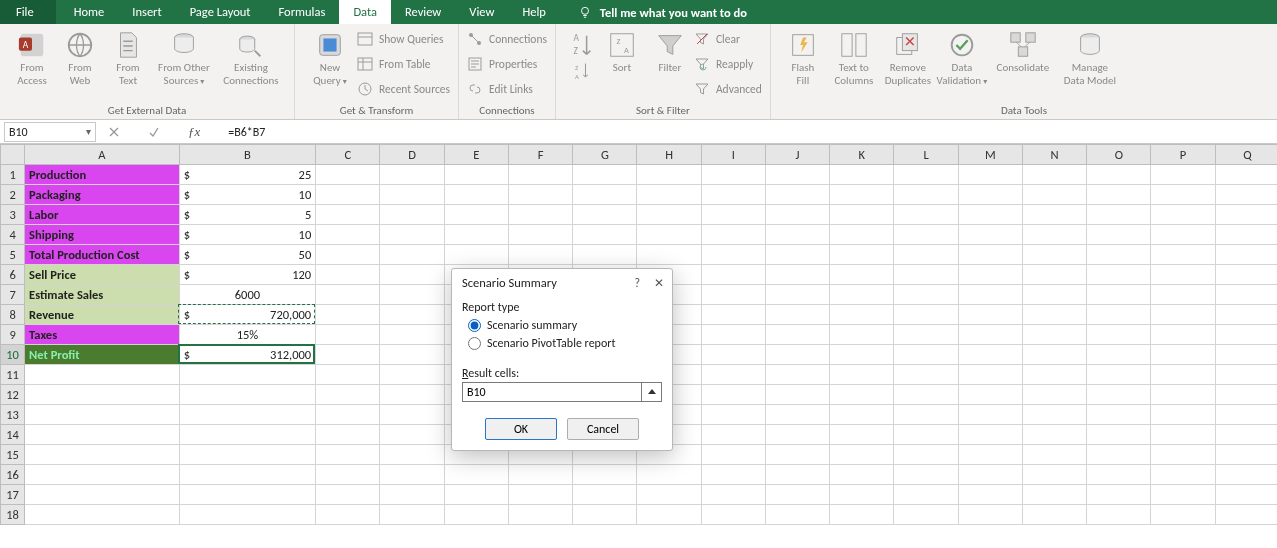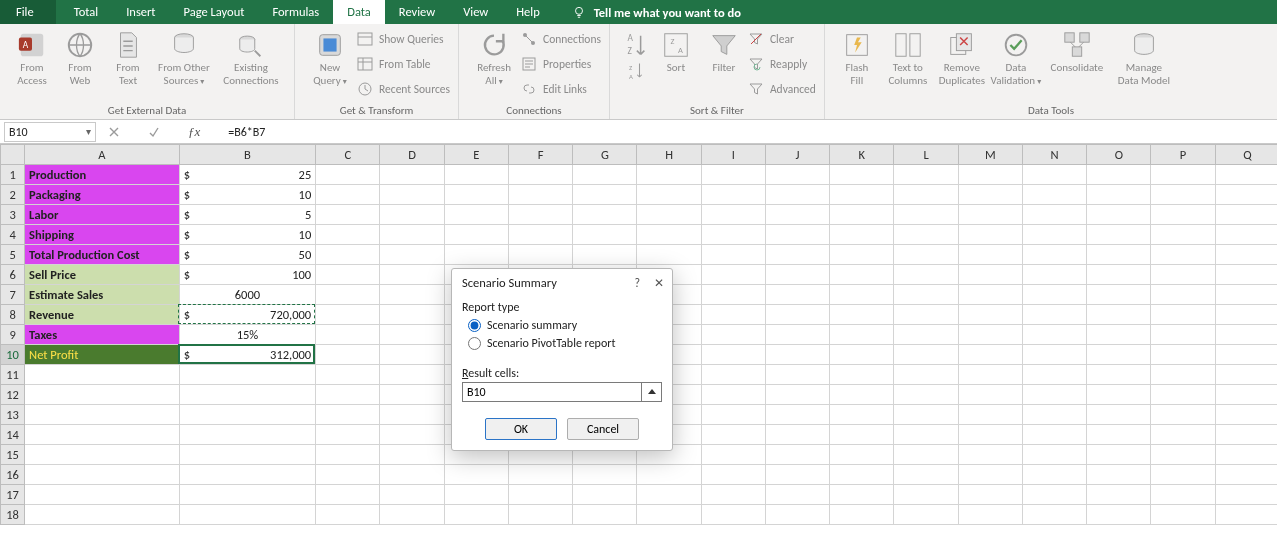--- a/index.html
+++ b/index.html
@@ -50,21 +50,21 @@
   .grid th,.grid td{border:1px solid var(--grid-border);height:20px;font-size:12.5px;padding:0 4px;text-align:left;vertical-align:middle;white-space:nowrap;overflow:hidden;}
   .grid thead th{background:var(--header-bg);color:#333;text-align:center;font-weight:400;border-color:var(--grid-border-dark);}
   .grid thead th.corner{width:24px;background:#e6e6e6;}
   .grid tbody th{width:24px;background:var(--header-bg);color:#333;text-align:center;font-weight:400;border-color:var(--grid-border-dark);}
   .col-A{width:154px;} .col-B{width:136px;}
   .col-rest{width:64px;}
   td.num{text-align:right;}
   td.center{text-align:center;}
   .orange{background:#d946ef;font-weight:600;}
   .ltgreen{background:#ccdead;font-weight:600;}
-  .dkgreen{background:#4a7b2e;color:#fde047;font-weight:400;}
+  .dkgreen{background:#4a7b2e;color:#86efac;font-weight:700;}
   tbody th.sel{background:#d3d3d3;color:#1a6b3c;}
   .dollar{display:flex;justify-content:space-between;}
   
   #cell-B10{position:relative;}
   .sel-outline{position:absolute;pointer-events:none;border:2px solid #217346;}
   .march{position:absolute;pointer-events:none;border:1.5px dashed #217346;}
   
   .dialog-backdrop{position:absolute;left:0;top:0;right:0;bottom:0;pointer-events:none;}
   .dialog{position:absolute;left:451px;top:268px;width:222px;background:#fff;border:1px solid #b7b7b7;box-shadow:0 6px 24px rgba(0,0,0,.25);font-size:12px;color:#222;pointer-events:auto;border-radius:3px;}
   .dlg-title{display:flex;align-items:center;justify-content:space-between;padding:6px 8px 6px 10px;}
@@ -80,21 +80,21 @@
   .dlg-buttons{display:flex;justify-content:center;gap:10px;padding:6px 0 10px 0;}
   .dlg-buttons button{width:72px;height:22px;border:1px solid var(--btn-border);background:#f0f0f0;font-size:12px;border-radius:2px;}
   .dlg-buttons button.primary{border-color:#2b74c7;}
 </style>
 </head>
 <body>
 
 <div class="tabs">
   <div class="tab file">File</div>
   <div class="spacer"></div>
-  <div class="tab">Total</div>
+  <div class="tab">Home</div>
   <div class="tab">Insert</div>
   <div class="tab">Page Layout</div>
   <div class="tab">Formulas</div>
   <div class="tab active">Data</div>
   <div class="tab">Review</div>
   <div class="tab">View</div>
   <div class="tab">Help</div>
   <div class="tell">
     <svg class="bulb" viewBox="0 0 24 24" fill="none" stroke="#fff" stroke-width="1.6">
         <circle cx="12" cy="10" r="6"></circle>
@@ -186,28 +186,20 @@
             </svg>
             <span>Recent Sources</span>
           </div>
       </div>
     </div>
     <div class="group-label">Get &amp; Transform</div>
   </div>
 
   <div class="group">
     <div class="grow">
-      <div class="vbtn">
-        <svg viewBox="0 0 32 32">
-            <path d="M16 6a10 10 0 1 0 9 5" fill="none" stroke="#9b9b9b" stroke-width="2.5"></path>
-            <path d="M26 4v8h-8" fill="none" stroke="#9b9b9b" stroke-width="2.5"></path>
-          </svg>
-        <span class="lbl"><span style="white-space:pre;">Refresh
-All</span><span class="drop">▾</span></span>
-      </div>
       <div class="hbtn-col">
         <div class="hbtn">
             <svg viewBox="0 0 16 16">
               <circle cx="4" cy="4" r="2" fill="#9b9b9b"></circle>
               <circle cx="12" cy="12" r="2" fill="#9b9b9b"></circle>
               <path d="M5 5l6 6" stroke="#9b9b9b"></path>
             </svg>
             <span>Connections</span>
           </div>
         <div class="hbtn">
@@ -524,21 +516,21 @@
           <td></td>
           <td></td>
           <td></td>
         </tr>
         <tr>
           <th>6</th>
           <td class="ltgreen">Sell Price</td>
           <td id="cell-B6" class="num">
             <span class="dollar">
               <span>$</span>
-              <span>100</span>
+              <span>120</span>
             </span>
           </td>
           <td></td>
           <td></td>
           <td></td>
           <td></td>
           <td></td>
           <td></td>
           <td></td>
           <td></td>

